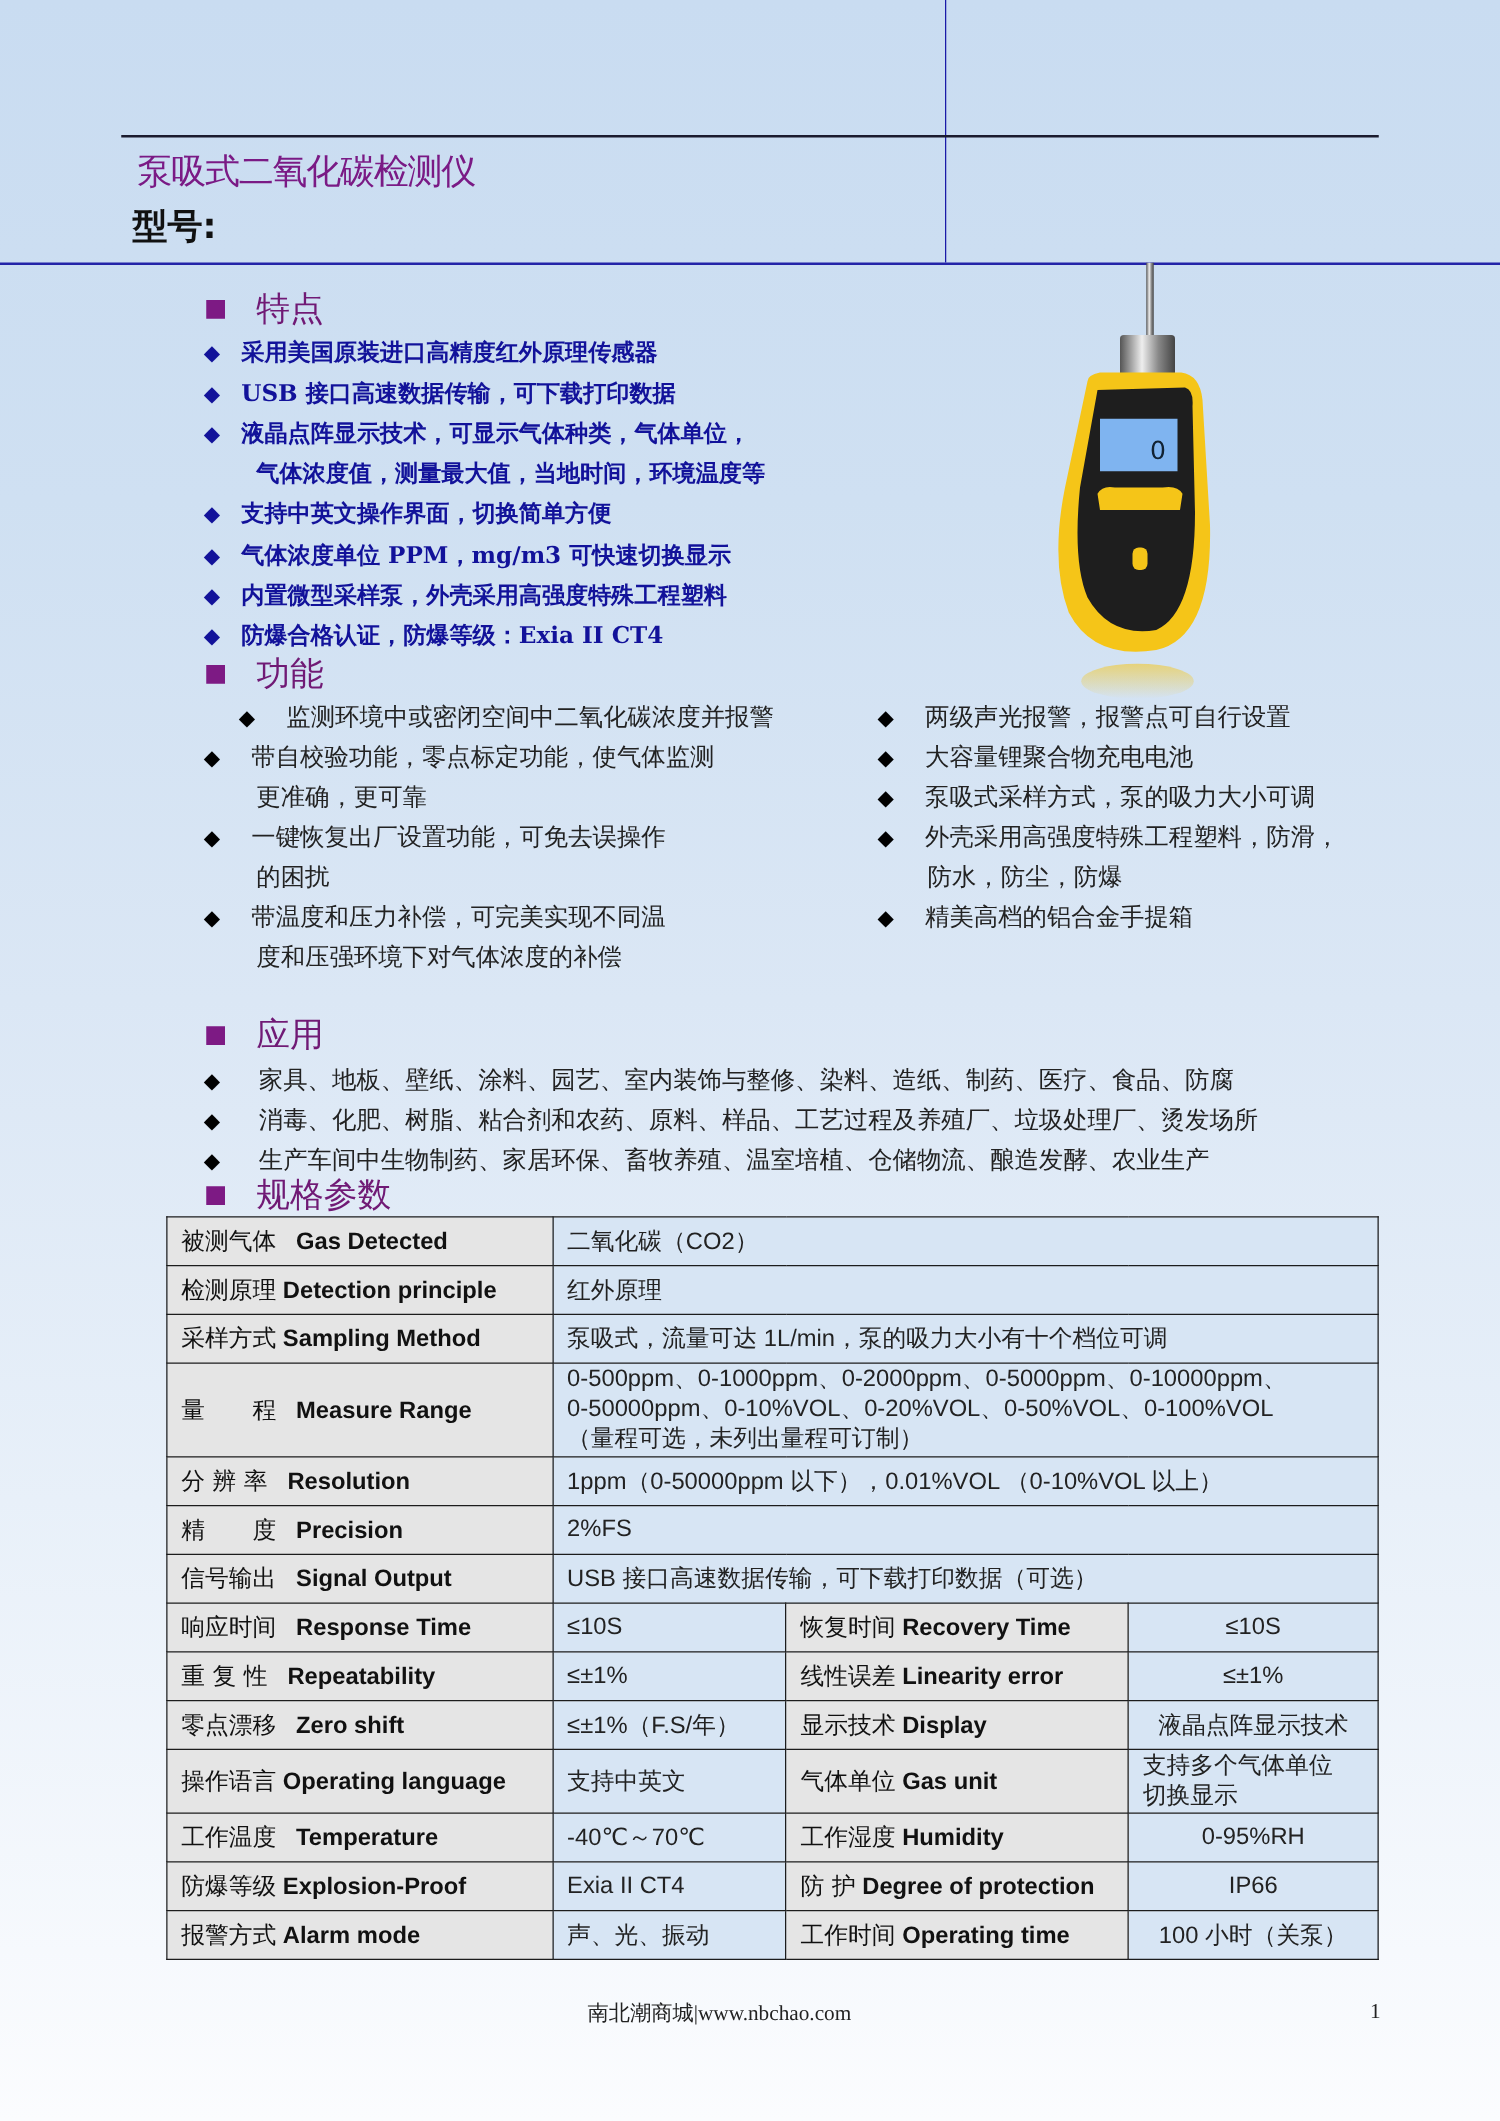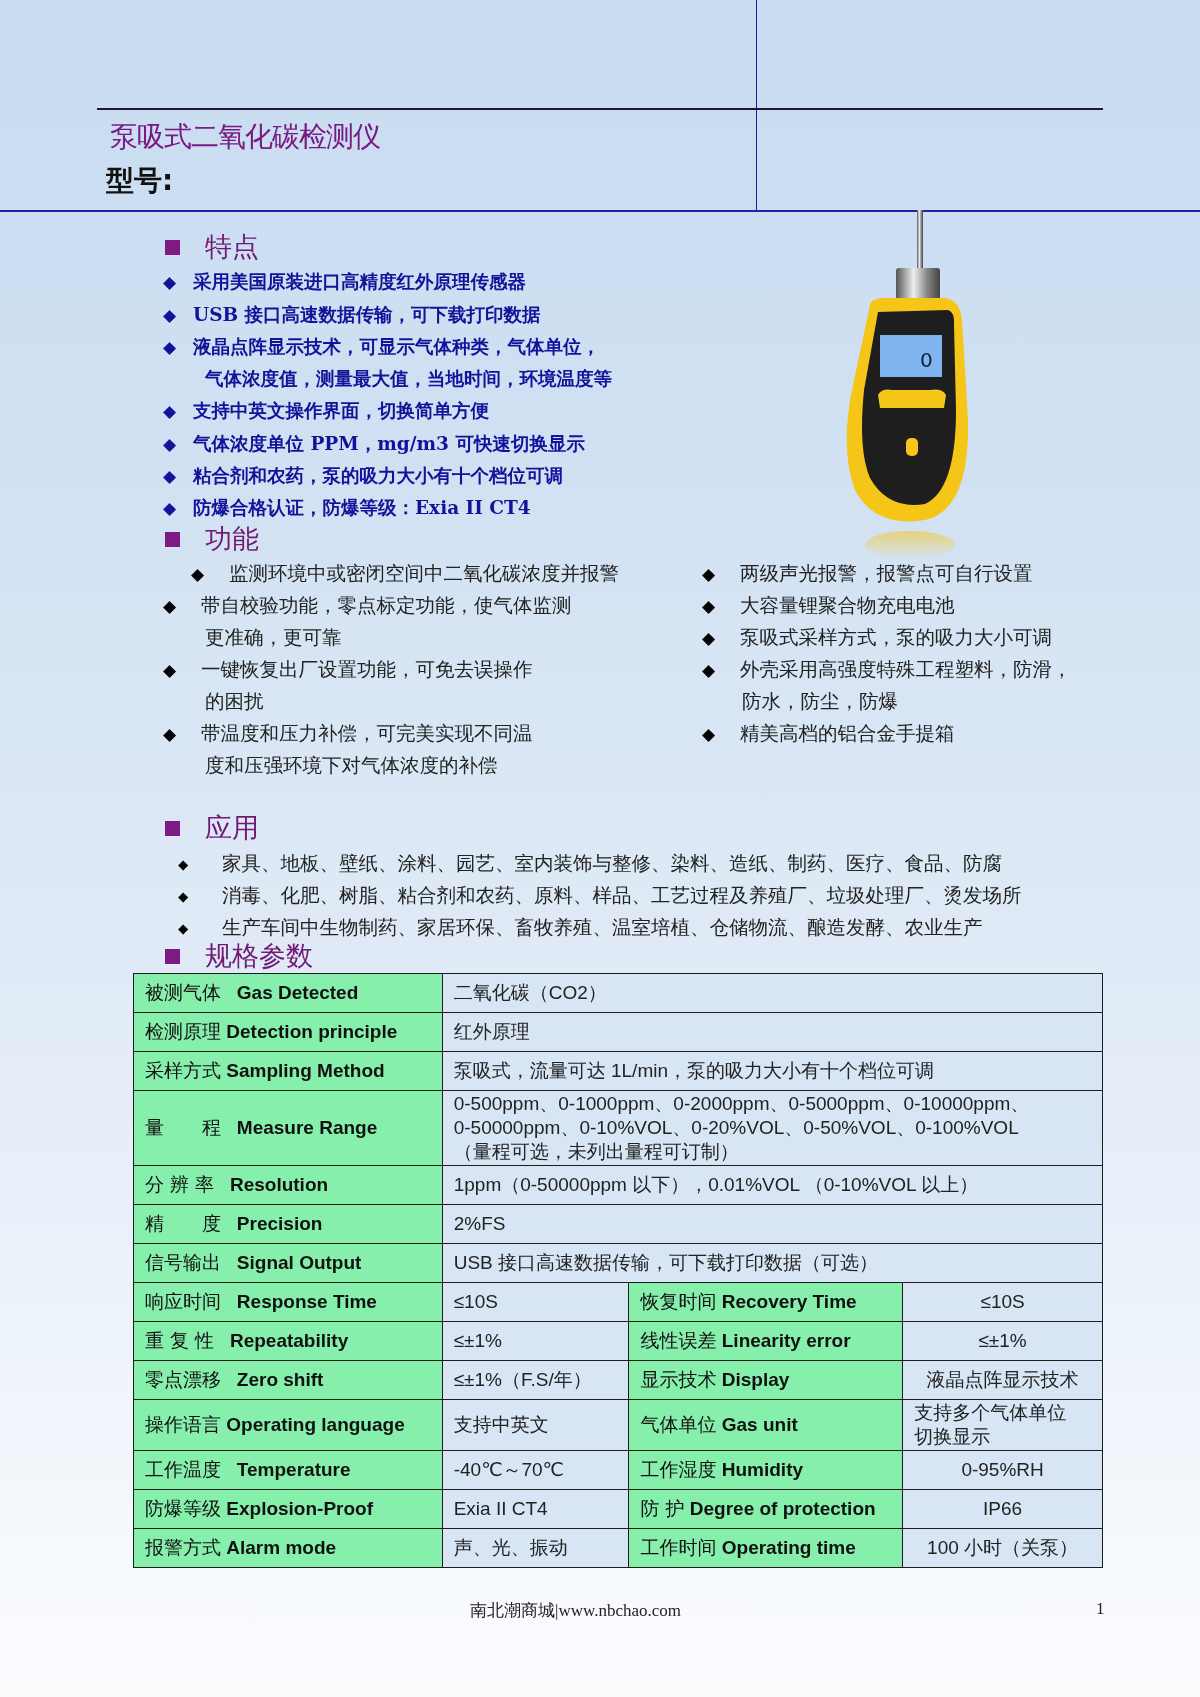--- a/index.html
+++ b/index.html
@@ -19,29 +19,29 @@
   .sec-head { position: absolute; display: flex; align-items: center; font-family: "DejaVu Sans", sans-serif; color: #701a75; font-size: 27px; }
   .sec-head .sq { width: 15px; height: 15px; background: #7d1a84; margin-right: 25px; }
 
   .feat { position: absolute; left: 163px; font-family: "DejaVu Serif", serif; font-weight: bold; font-size: 18.5px; color: #12129a; }
   .feat .dia { display: inline-block; width: 30px; color: #12129a; font-size: 17px; }
   .feat .cont { padding-left: 42px; }
 
   .func { position: absolute; font-family: "DejaVu Serif", serif; font-size: 19.5px; color: #222; }
   .func .dia { display: inline-block; width: 38px; color: #000; font-size: 17px; }
 
-  .app { position: absolute; left: 163px; font-family: Liberation Mono, monospace; font-size: 19.5px; color: #222; margin-left: 15px; }
+  .app { position: absolute; left: 163px; font-family: Liberation Serif, serif; font-size: 19.5px; color: #222; }
   .app .dia { display: inline-block; width: 44px; color: #000; font-size: 17px; }
 
   table.spec {
     position: absolute; left: 133px; top: 973px; width: 970px;
     border-collapse: collapse; font-family: "Liberation Sans", "DejaVu Sans", sans-serif; font-size: 19px;
   }
   table.spec td { border: 1.5px solid #1c1c1c; padding: 0 11px; height: 38px; }
-  table.spec td.lbl { background: #86efac; font-weight: bold; color: #111; }
+  table.spec td.lbl { background: #e5e5e5; font-weight: bold; color: #111; }
   table.spec td.lbl .cn { font-weight: normal; font-family: "DejaVu Sans", sans-serif; }
   table.spec td.val { background: #d7e5f4; color: #222; }
   table.spec td.val.c { text-align: center; }
   table.spec tr.tall td { height: 70px; }
   table.spec tr.mid td { height: 48px; }
   table.spec td.multi { line-height: 24px; padding-top: 1px; padding-bottom: 1px; }
 
   .footer { position: absolute; top: 1599px; left: 470px; font-size: 17px; color: #222; font-family: "Liberation Serif", serif; }
   .pageno { position: absolute; top: 1599px; left: 1096px; font-size: 17px; color: #222; font-family: "Liberation Serif", serif; }
 
@@ -84,21 +84,21 @@
 <div class="sec-head" style="left:165px; top:229px;">
   <span class="sq"></span>
   <span>特点</span>
 </div>
 <div class="feat" style="top:269px;"><span class="dia">◆</span><span>采用美国原装进口高精度红外原理传感器</span></div>
 <div class="feat" style="top:302px;"><span class="dia">◆</span><span>USB 接口高速数据传输，可下载打印数据</span></div>
 <div class="feat" style="top:334px;"><span class="dia">◆</span><span>液晶点阵显示技术，可显示气体种类，气体单位，</span></div>
 <div class="feat" style="top:366px;"><span class="cont">气体浓度值，测量最大值，当地时间，环境温度等</span></div>
 <div class="feat" style="top:398px;"><span class="dia">◆</span><span>支持中英文操作界面，切换简单方便</span></div>
 <div class="feat" style="top:431px;"><span class="dia">◆</span><span>气体浓度单位 PPM，mg/m3 可快速切换显示</span></div>
-<div class="feat" style="top:463px;"><span class="dia">◆</span><span>粘合剂和农药，泵的吸力大小有十个档位可调</span></div>
+<div class="feat" style="top:463px;"><span class="dia">◆</span><span>内置微型采样泵，外壳采用高强度特殊工程塑料</span></div>
 <div class="feat" style="top:495px;"><span class="dia">◆</span><span>防爆合格认证，防爆等级：Exia II CT4</span></div>
 
 <div class="sec-head" style="left:165px; top:521px;">
   <span class="sq"></span>
   <span>功能</span>
 </div>
 
 <div class="func" style="left:163px; top:560px;margin-left:28px;"><span class="dia">◆</span><span>监测环境中或密闭空间中二氧化碳浓度并报警</span></div>
 <div class="func" style="left:163px; top:592px;"><span class="dia">◆</span><span>带自校验功能，零点标定功能，使气体监测</span></div>
 <div class="func" style="left:205px; top:624px;">更准确，更可靠</div>

